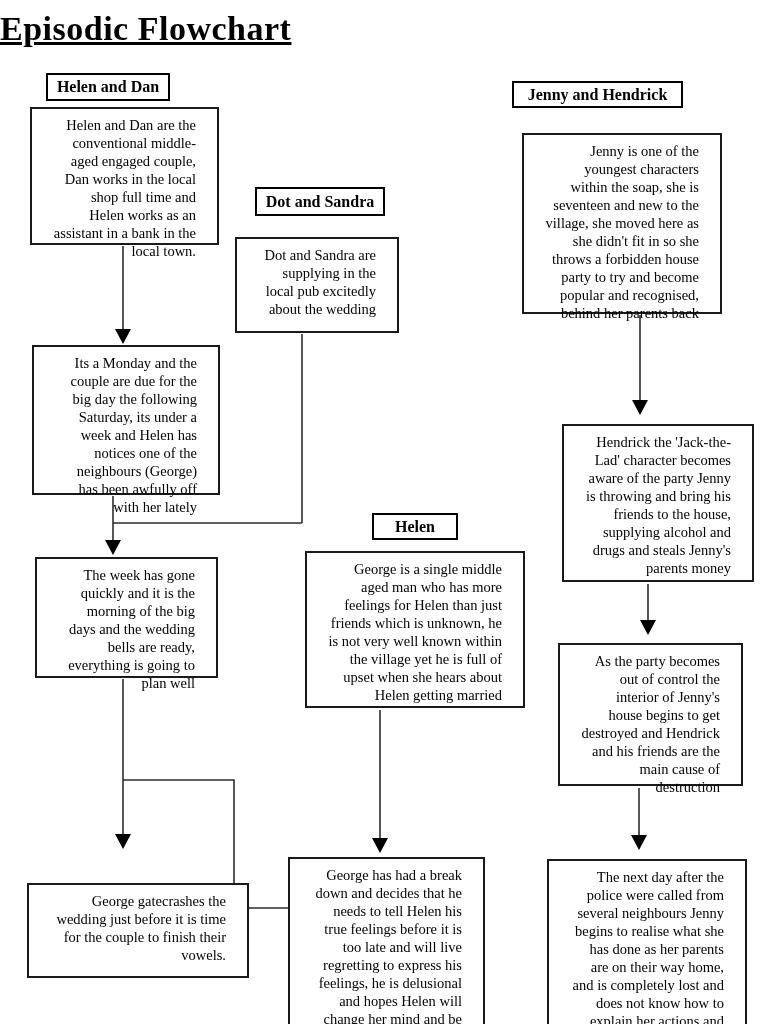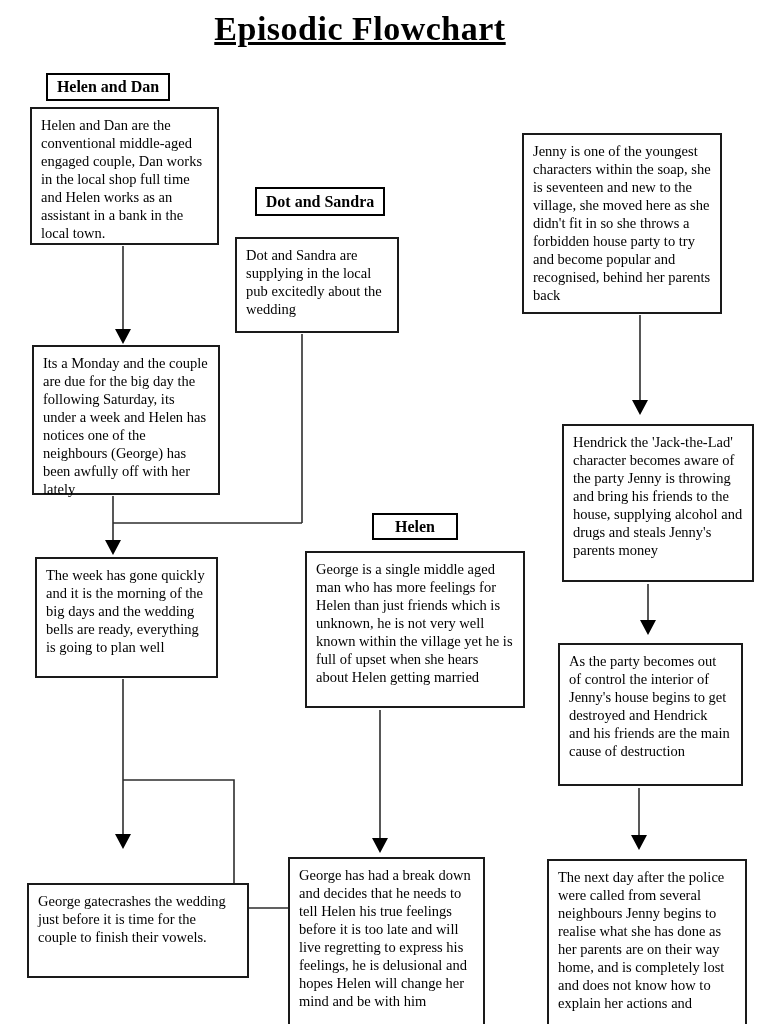--- a/index.html
+++ b/index.html
@@ -7,21 +7,21 @@
     position:relative;
     width:768px;height:1024px;
     background:#ffffff;
     overflow:hidden;
     font-family:"Liberation Serif","DejaVu Serif",serif;
     color:#000;
   }
   .title{
     position:absolute;
     left:0;top:10px;width:720px;
-    text-align:center;
+    text-align:left;
     font-size:34px;
     font-weight:bold;
     text-decoration:underline;
     letter-spacing:0.5px;
   }
   .header{
     position:absolute;
     border:2px solid #000;
     background:#fff;
     font-weight:bold;
@@ -30,23 +30,23 @@
     display:flex;align-items:center;justify-content:center;
     box-sizing:border-box;
     z-index:2;
   }
   .node{
     position:absolute;
     border:2px solid #1a1a1a;
     background:#fff;
     font-size:14.5px;
     line-height:18px;
-    padding:7px 9px;
+    padding:7px 21px;
     box-sizing:border-box;
-    text-align:left;
+    text-align:right;
     z-index:2;
   }
   svg.connectors{
     position:absolute;left:0;top:0;
     z-index:1;
   }
   svg .ln{stroke:#2e2e2e;stroke-width:1.6;fill:none;}
   svg .ah{fill:#000;stroke:none;}
 </style>
 </head>
@@ -92,20 +92,21 @@
 
     <g>
       <path class="ln" d="M123,679 V836"></path>
       <polygon class="ah" points="115,834 131,834 123,849"></polygon>
       <path class="ln" d="M123,780 H234 V908 H288"></path>
     </g>
   </svg>
 
   <div class="header" style="left:46px;top:73px;width:124px;height:28px">Helen and Dan</div>
   <div class="header" style="left:255px;top:187px;width:130px;height:29px">Dot and Sandra</div>
+  <div class="header" style="left:512px;top:81px;width:171px;height:27px">Jenny and Hendrick</div>
   <div class="header" style="left:372px;top:513px;width:86px;height:27px">Helen</div>
 
   <div class="node" style="left:30px;top:107px;width:189px;height:138px">Helen and Dan are the conventional middle-aged engaged couple, Dan works in the local shop full time and Helen works as an assistant in a bank in the local town.</div>
 
   <div class="node" style="left:235px;top:237px;width:164px;height:96px">Dot and Sandra are supplying in the local pub excitedly about the wedding</div>
 
   <div class="node" style="left:522px;top:133px;width:200px;height:181px">Jenny is one of the youngest characters within the soap, she is seventeen and new to the village, she moved here as she didn't fit in so she throws a forbidden house party to try and become popular and recognised, behind her parents back</div>
 
   <div class="node" style="left:32px;top:345px;width:188px;height:150px">Its a Monday and the couple are due for the big day the following Saturday, its under a week and Helen has notices one of the neighbours (George) has been awfully off with her lately</div>
 

